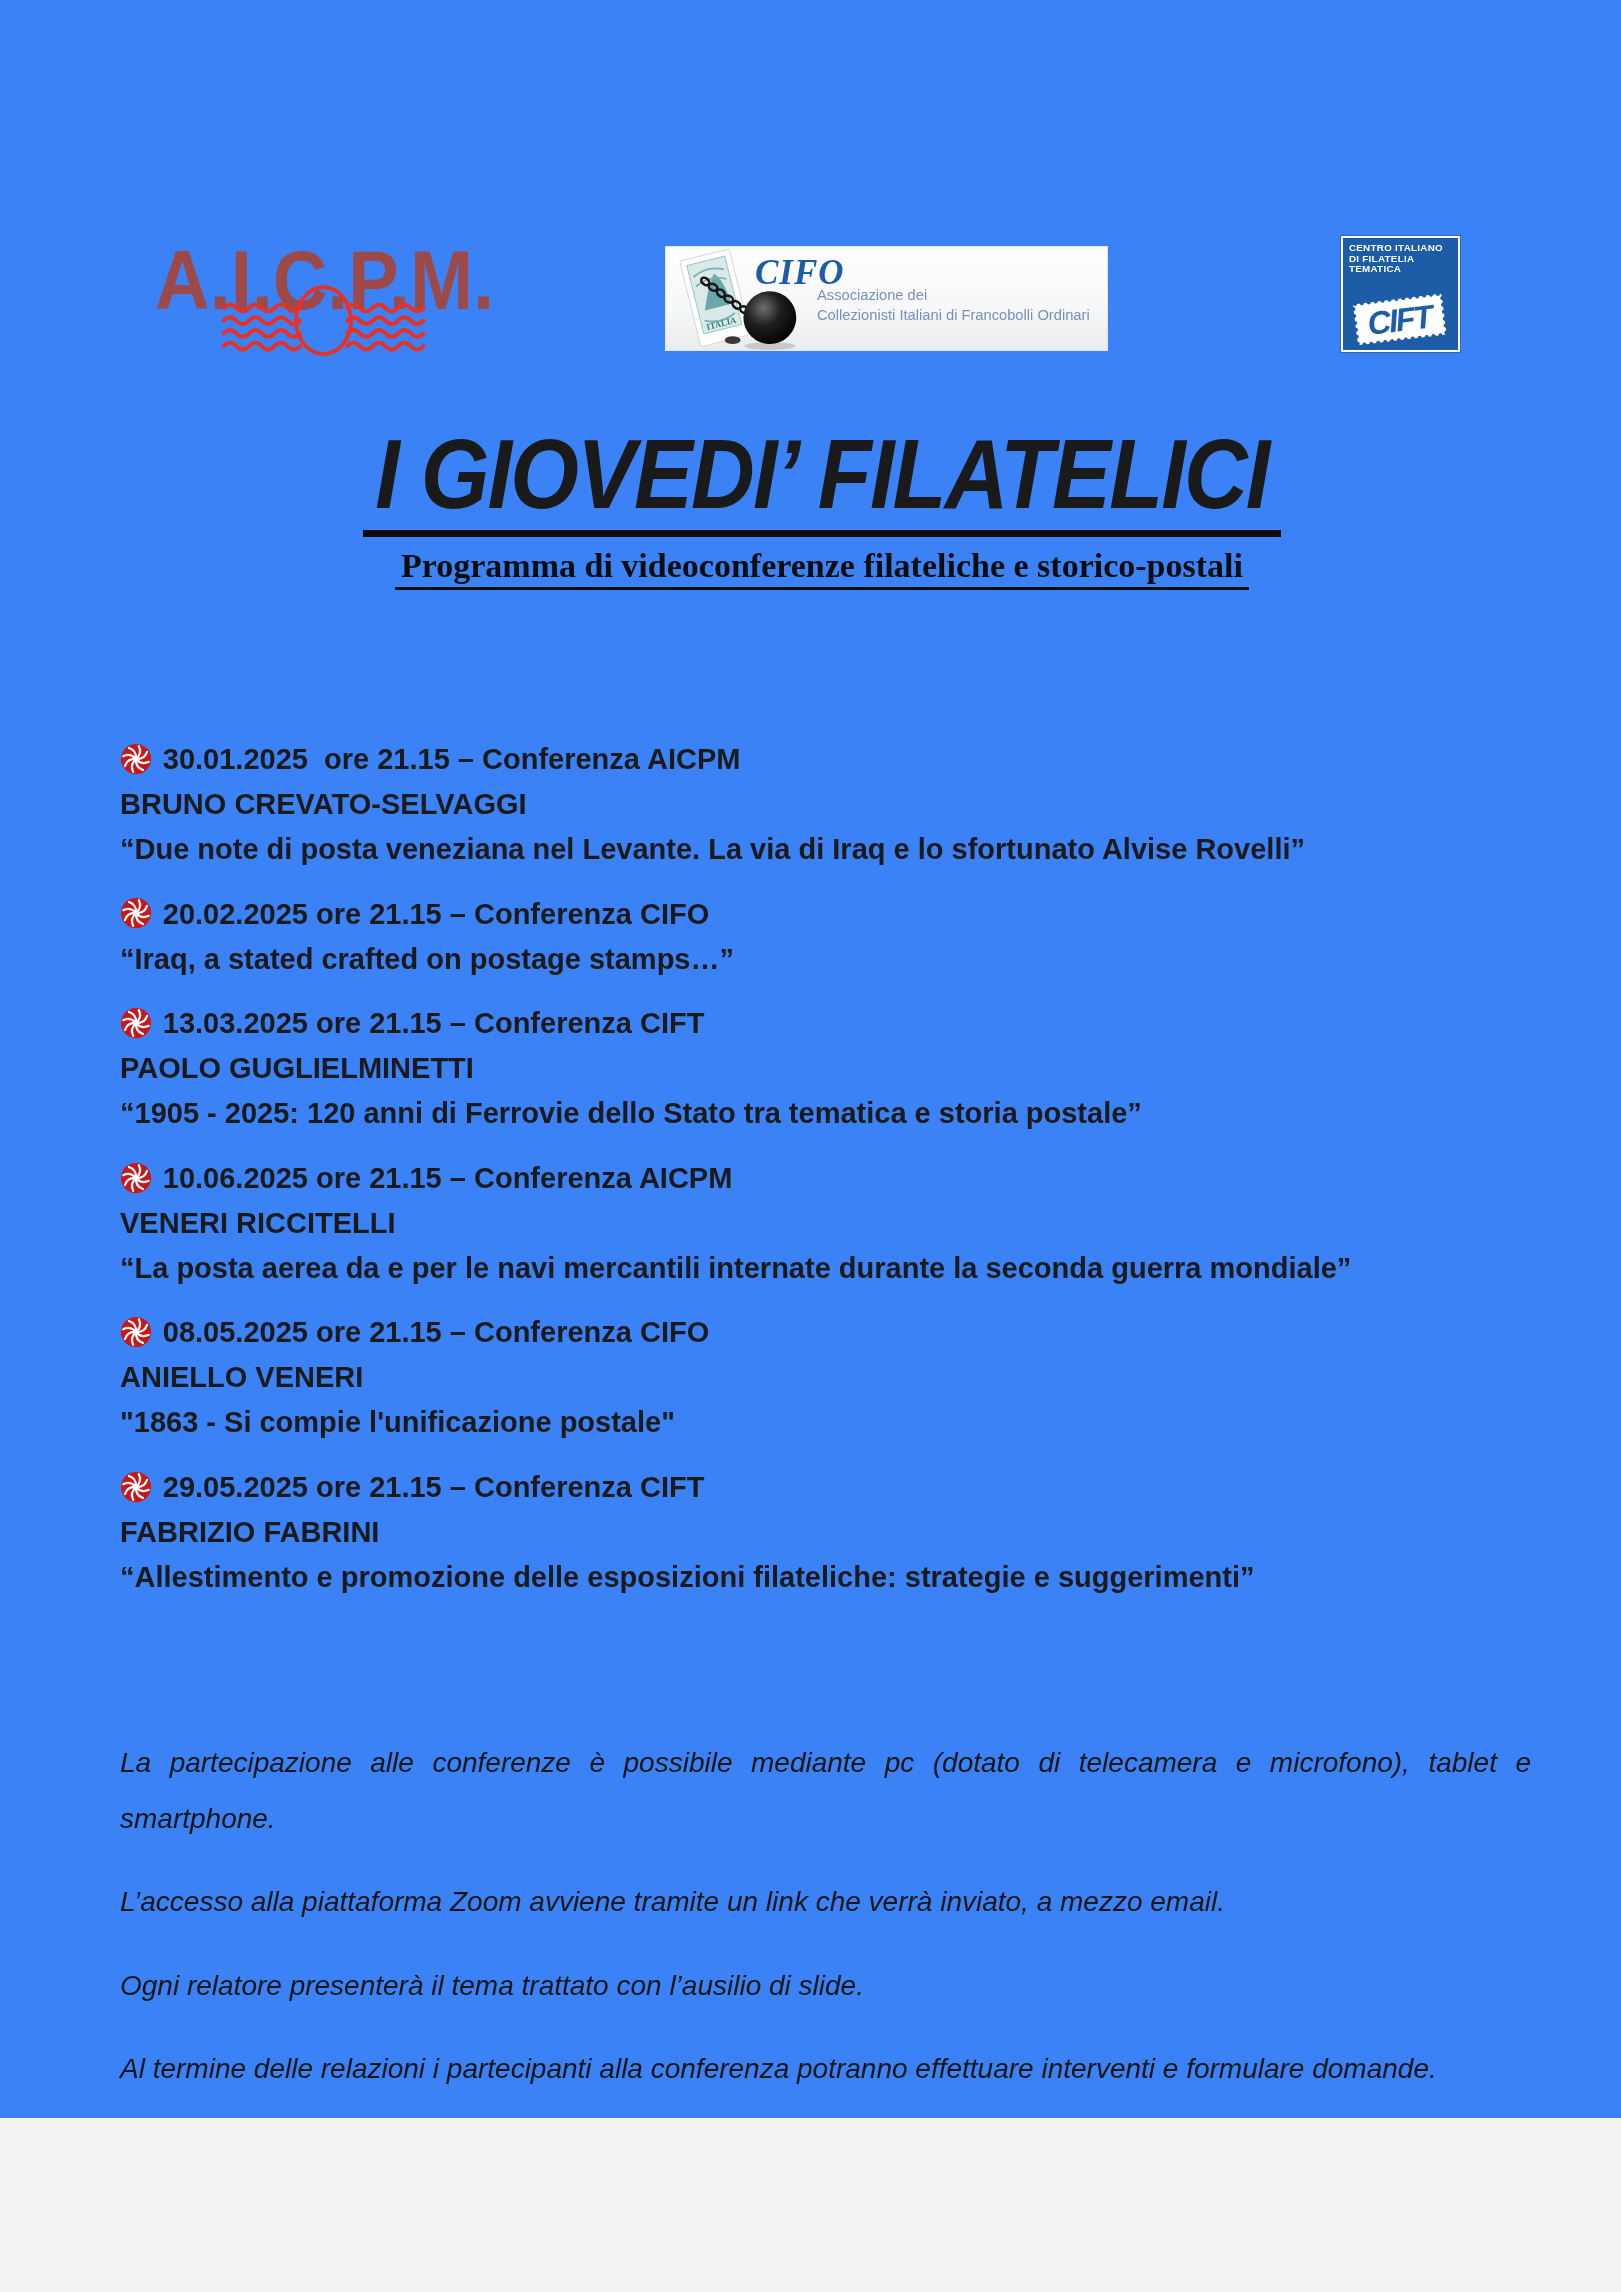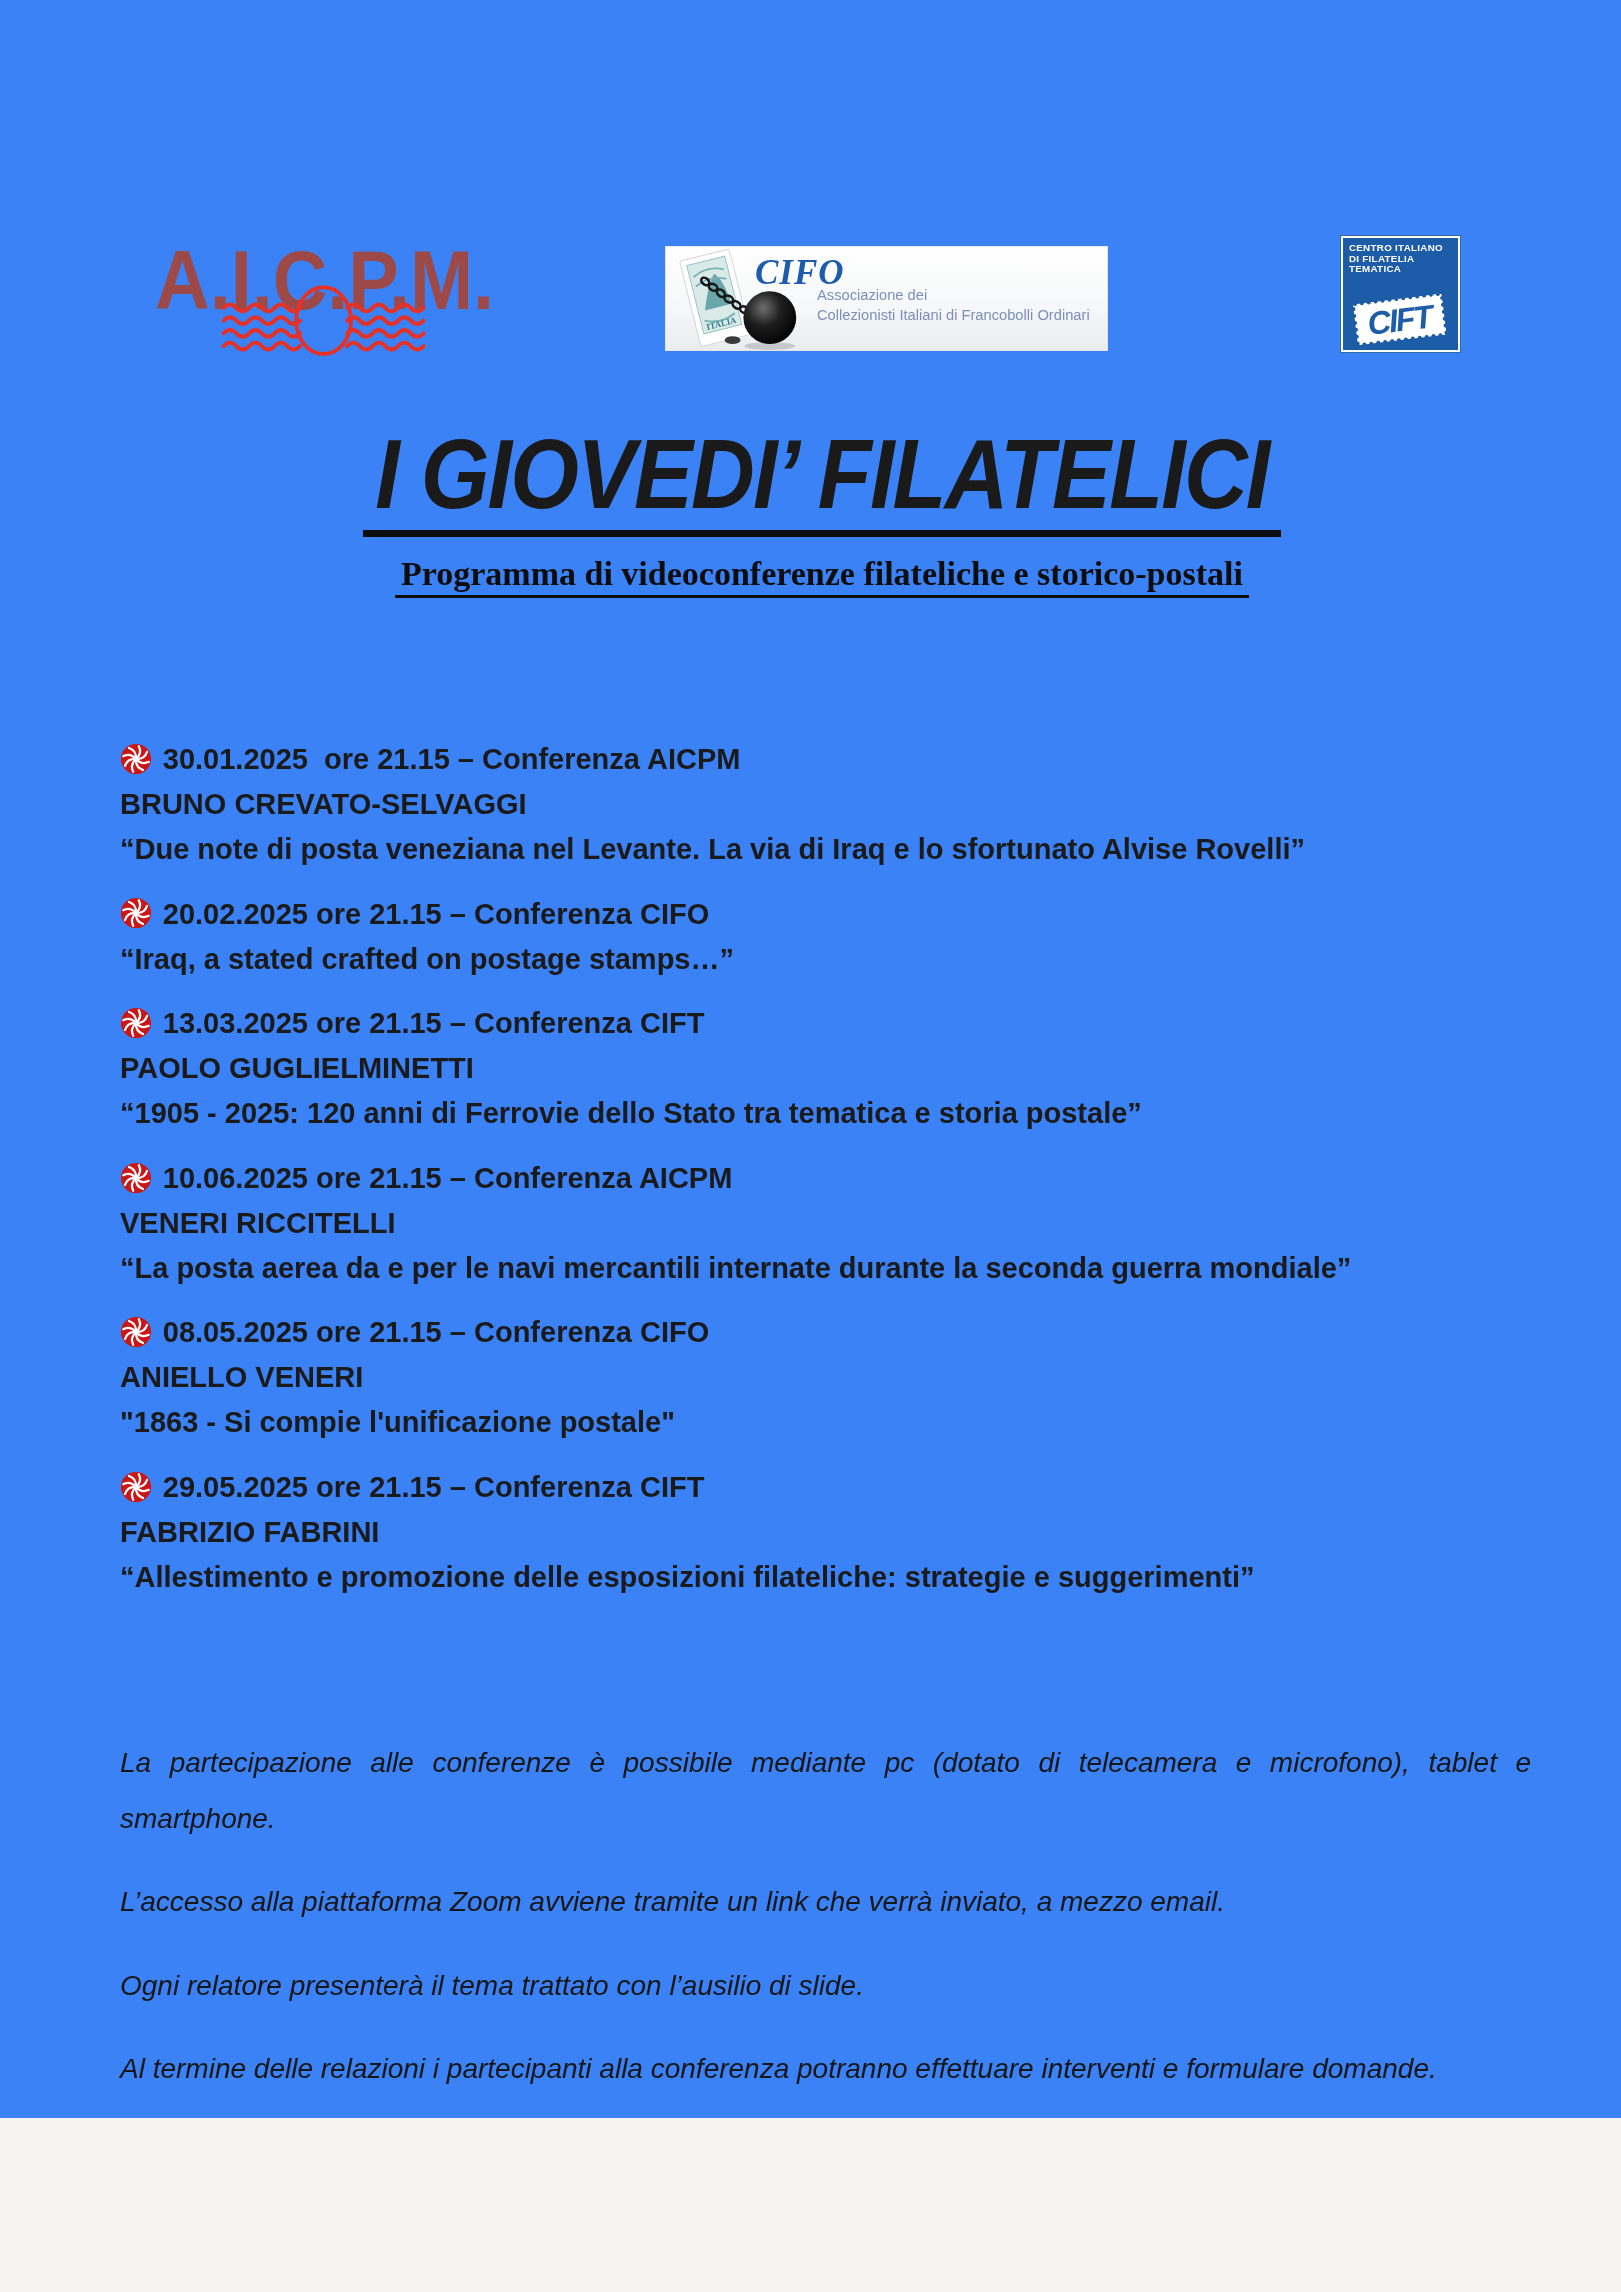--- a/index.html
+++ b/index.html
@@ -46,21 +46,21 @@
     margin:0;font-weight:900;font-style:italic;
     font-size:98px;line-height:1.04;letter-spacing:-2px;
   }
   .main-title .title-inner{
     display:inline-block;transform:scaleX(.9);
     border-bottom:7.8px solid #0d0d0d;padding:0 13.7px 3.9px 13.7px;
   }
   .subtitle{margin-top:7.8px;font-family:"Liberation Serif",serif;font-weight:bold;font-size:34px;color:#0d0d0d;}
   .subtitle .sub-line{
     display:inline-block;border-bottom:3.9px solid #0d0d0d;
-    padding:0 5.9px 2px 5.9px;margin-top:9px;line-height:39px;white-space:pre;
+    padding:0 5.9px 2px 5.9px;margin-top:1px;line-height:39px;white-space:pre;
   }
 
   
   .events{position:absolute;left:120px;top:737px;}
   .event{margin-bottom:19.6px;}
   .event > div{font-weight:bold;font-size:29px;line-height:45px;white-space:pre;}
   .bullet{display:inline-block;width:32px;height:32px;margin-right:10.8px;vertical-align:-5.9px;}
   .bullet svg{display:block;width:32px;height:32px;}
 
   

